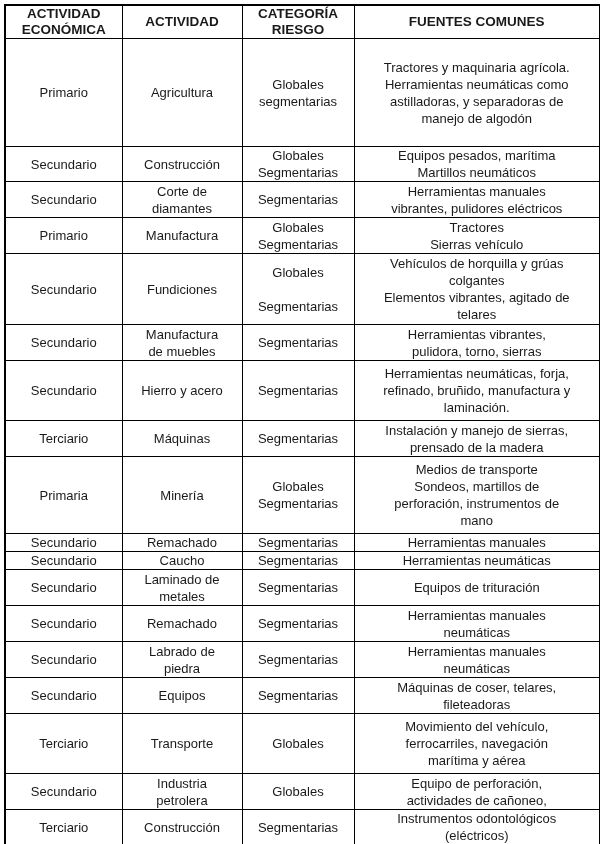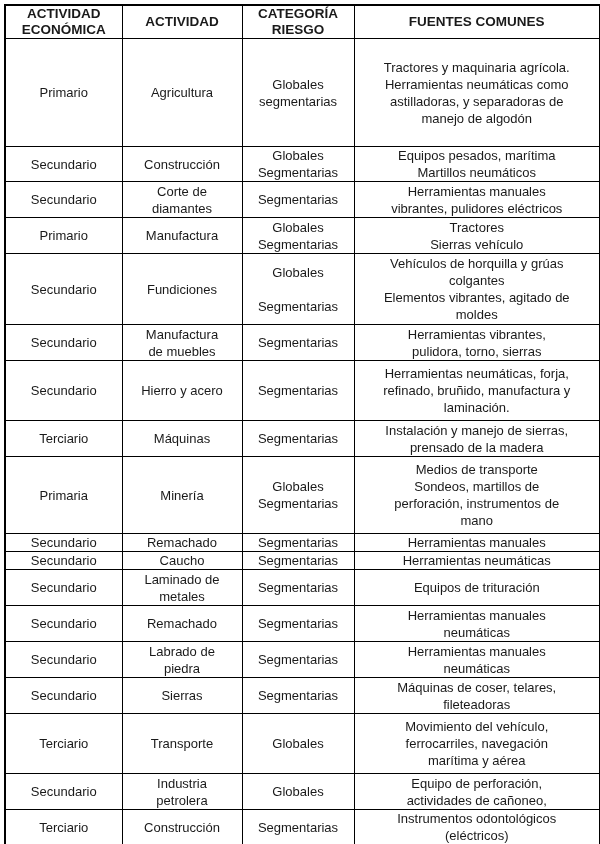--- a/index.html
+++ b/index.html
@@ -96,21 +96,21 @@
     </tr>
     <tr style="height:71px">
       <td>Secundario</td>
       <td>Fundiciones</td>
       <td>Globales
 
 Segmentarias</td>
       <td>Vehículos de horquilla y grúas
 colgantes
 Elementos vibrantes, agitado de
-moldes</td>
+telares</td>
     </tr>
     <tr style="height:36px">
       <td>Secundario</td>
       <td>Manufactura
 de muebles</td>
       <td>Segmentarias</td>
       <td>Herramientas vibrantes,
 pulidora, torno, sierras</td>
     </tr>
     <tr style="height:60px">
@@ -167,21 +167,21 @@
     <tr style="height:36px">
       <td>Secundario</td>
       <td>Labrado de
 piedra</td>
       <td>Segmentarias</td>
       <td>Herramientas manuales
 neumáticas</td>
     </tr>
     <tr style="height:36px">
       <td>Secundario</td>
-      <td>Sierras</td>
+      <td>Equipos</td>
       <td>Segmentarias</td>
       <td>Máquinas de coser, telares,
 fileteadoras</td>
     </tr>
     <tr style="height:60px">
       <td>Terciario</td>
       <td>Transporte</td>
       <td>Globales</td>
       <td>Movimiento del vehículo,
 ferrocarriles, navegación

